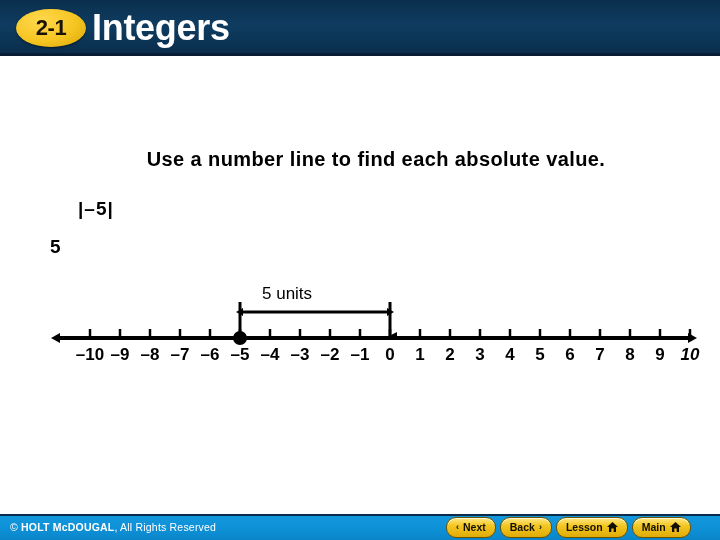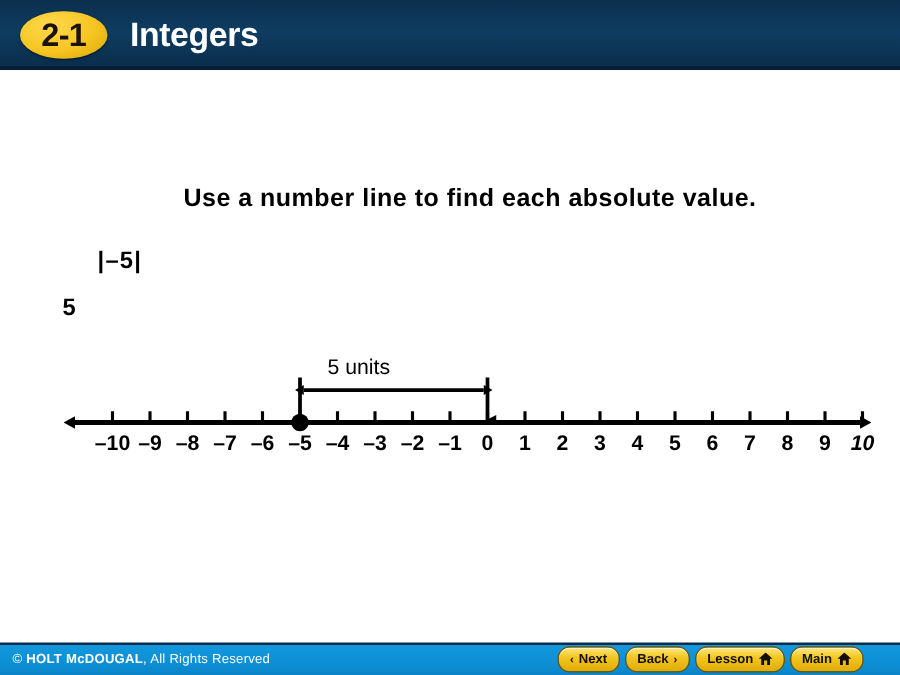--- a/index.html
+++ b/index.html
@@ -41,36 +41,35 @@
     left: 16px; top: 9px;
     width: 70px; height: 38px;
     border-radius: 50%;
     background: radial-gradient(ellipse at 35% 30%, #ffd84d 0%, #f5c521 55%, #d8a408 100%);
     box-shadow: 0 1px 2px rgba(0,0,0,0.55);
     display: flex;
     align-items: center;
     justify-content: center;
   }
   .badge span {
-    font-size: 26px;
+    font-size: 22px;
     font-weight: bold;
     color: #1a1205;
     letter-spacing: -0.5px;
     line-height: 1;
     font-family: "Liberation Sans", sans-serif;
   }
   .header-title {
     position: absolute;
     left: 92px; top: 10px;
-    font-size: 27px;
+    font-size: 36px;
     font-weight: bold;
     color: #ffffff;
     letter-spacing: -0.3px;
     line-height: 36px;
-    margin-left: 12px;
   }
 
   
   .subtitle {
     position: absolute;
     left: 0; top: 76px;
     width: 720px;
     text-align: center;
     font-size: 20px;
     font-weight: bold;

